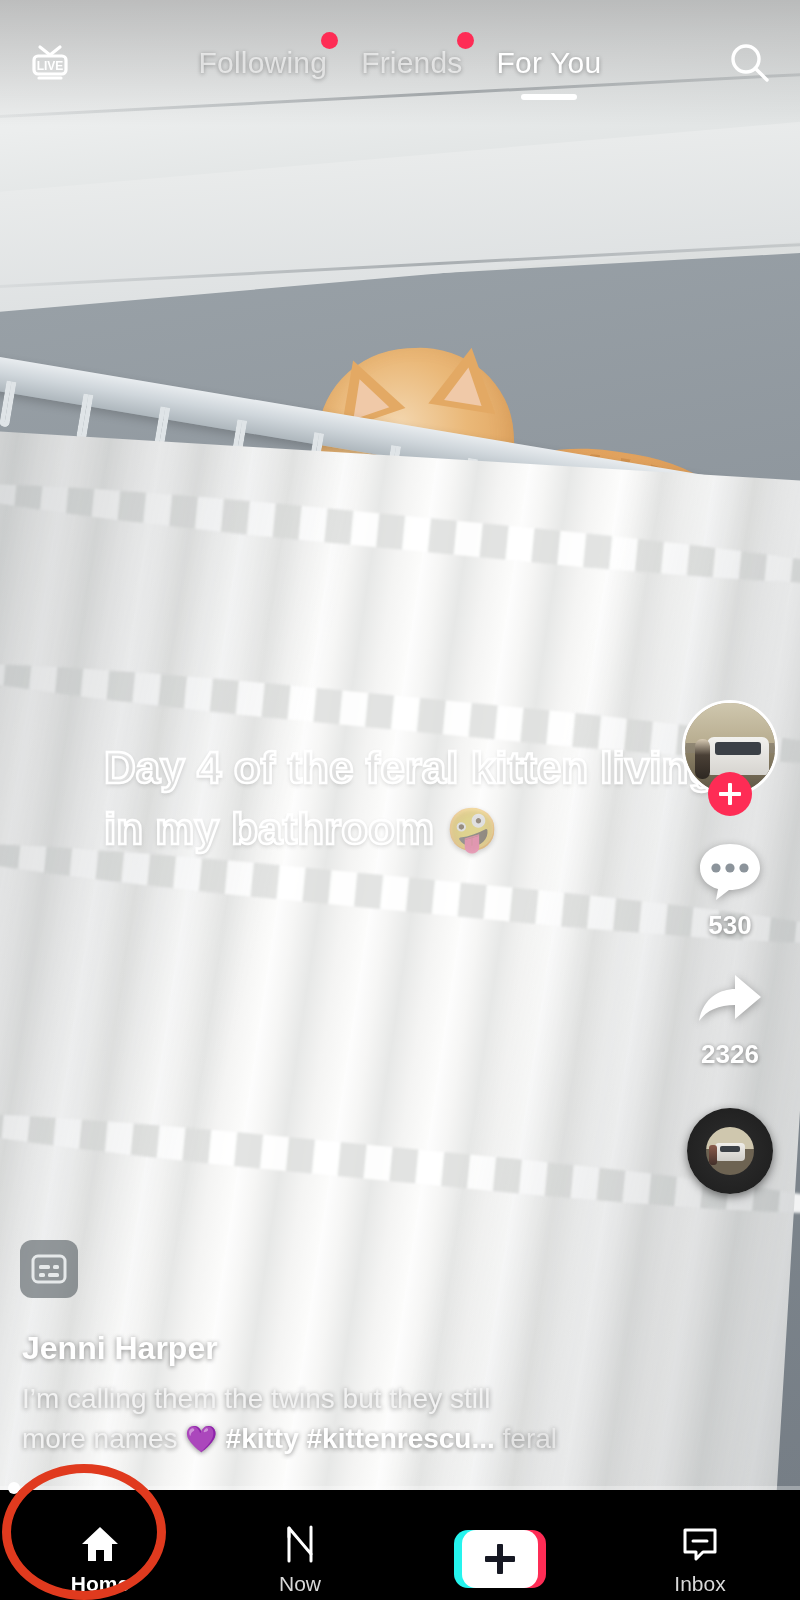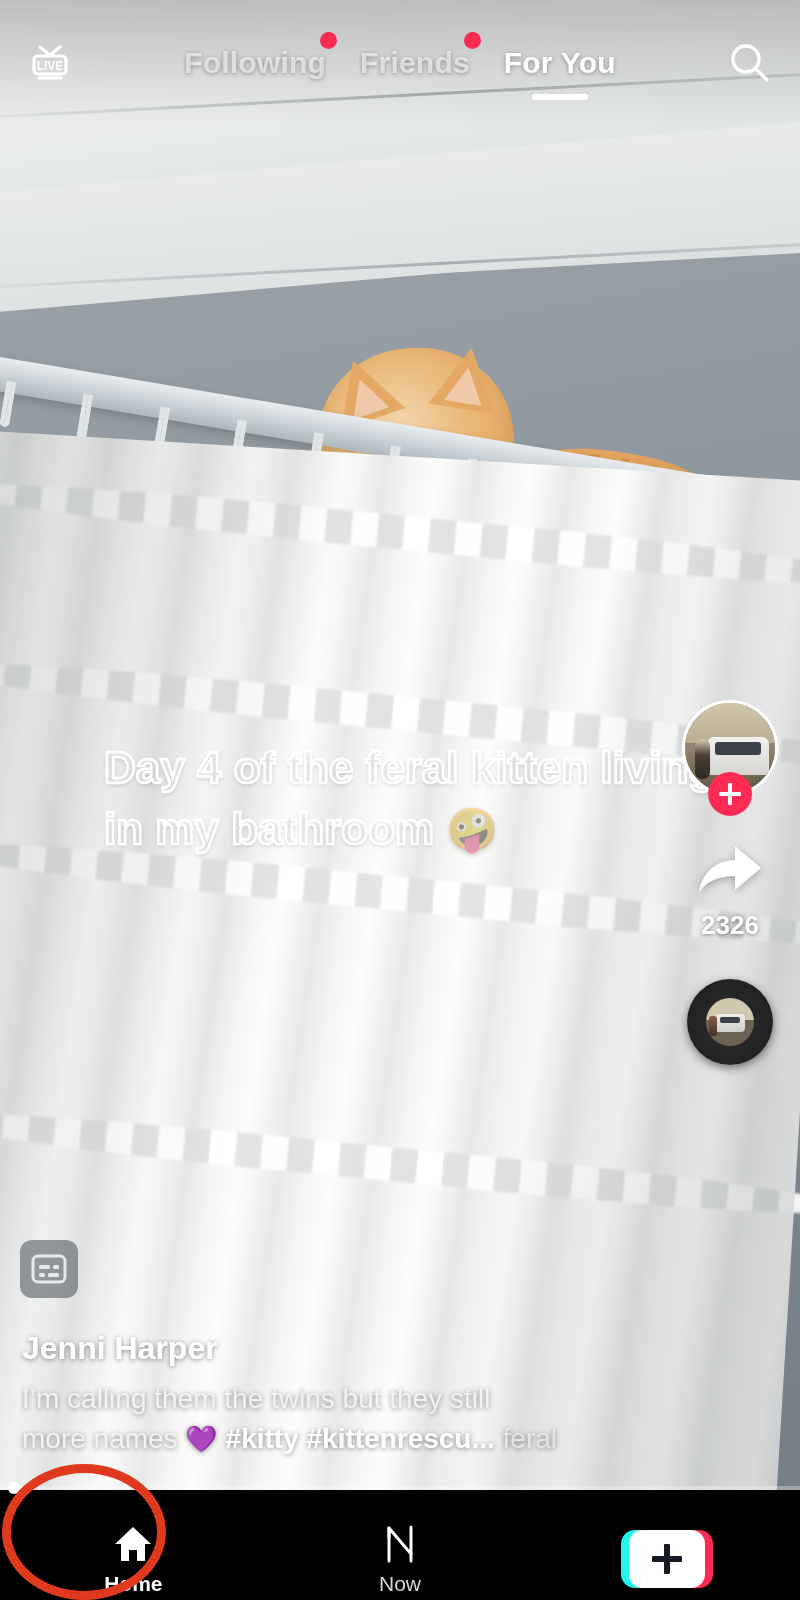--- a/index.html
+++ b/index.html
@@ -149,21 +149,21 @@
   .topbar {
     position:absolute; left:0; right:0; top:0; height:126px;
     display:flex; align-items:center; padding:0 22px;
     background:linear-gradient(180deg, rgba(0,0,0,.22), rgba(0,0,0,0));
     z-index:40;
   }
   .live-btn { width:56px; height:56px; flex:0 0 auto; display:flex; align-items:center; justify-content:center; }
   .tabs { flex:1; display:flex; align-items:center; justify-content:center; gap:0; }
   .tab {
     position:relative; padding:0 17px;
-    font-size:30px; font-weight:700; letter-spacing:.2px;
+    font-size:30px; font-weight:400; letter-spacing:.2px;
     color:rgba(255,255,255,.62);
     text-shadow:0 1px 4px rgba(0,0,0,.35);
     line-height:1;
   }
   .tab.active { color:#fff; }
   .tab .dot {
     position:absolute; top:-16px; right:6px;
     width:17px; height:17px; border-radius:50%; background:#fe2c55;
   }
   .tab .underline {
@@ -423,20 +423,31 @@
           <div class="av-ground"></div>
         <div class="av-jeep"></div>
           <div class="av-person"></div>
       </div>
       <div class="follow-btn">
         <span class="plus"></span>
       </div>
     </div>
 
 
+    <div class="act">
+      <span class="act-icon">
+        <svg width="68" height="64" viewBox="0 0 68 64">
+          <path d="M34 5 C15 5 4 16 4 29 C4 39 11 47 22 50 L20 61 L33 51 C52 51 64 41 64 29 C64 16 53 5 34 5 Z" fill="#fff"></path>
+          <circle cx="20" cy="29" r="4.6" fill="#8c949b"></circle>
+          <circle cx="34" cy="29" r="4.6" fill="#8c949b"></circle>
+          <circle cx="48" cy="29" r="4.6" fill="#8c949b"></circle>
+        </svg>
+      </span>
+      <span class="act-count">530</span>
+    </div>
 
 
     <div class="act">
       <span class="act-icon">
         <svg width="70" height="58" viewBox="0 0 70 58">
           <path d="M4 50 C8 26 26 18 40 18 L40 4 L66 26 L40 48 L40 34 C24 34 12 39 4 50 Z" fill="#fff"></path>
         </svg>
       </span>
       <span class="act-count">2326</span>
     </div>
@@ -497,18 +508,27 @@
 
     <div class="nav-item">
       <div class="create-btn">
         <span class="create-cyan"></span>
         <span class="create-pink"></span>
         <span class="create-white"></span>
         <span class="create-plus"></span>
       </div>
     </div>
 
+    <div class="nav-item dim">
+      <span class="nav-icon">
+        <svg width="38" height="38" viewBox="0 0 38 38">
+          <path d="M4 5 h30 v22 h-12 l-7 7 v-7 h-11 z" stroke="#fff" stroke-width="3" fill="none" stroke-linejoin="round"></path>
+          <path d="M12 16 h14" stroke="#fff" stroke-width="3" stroke-linecap="round"></path>
+        </svg>
+      </span>
+      <span class="nav-label">Inbox</span>
+    </div>
 
   </div>
 
   <div class="annot-circle"></div>
 
 </div>
 
 </body></html>

